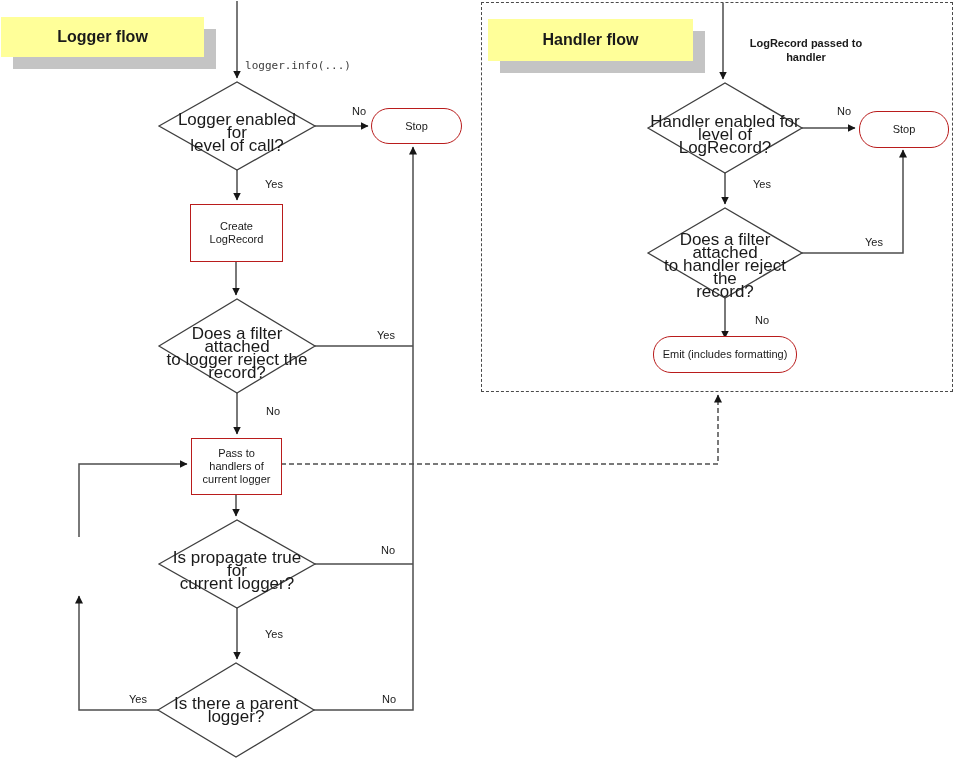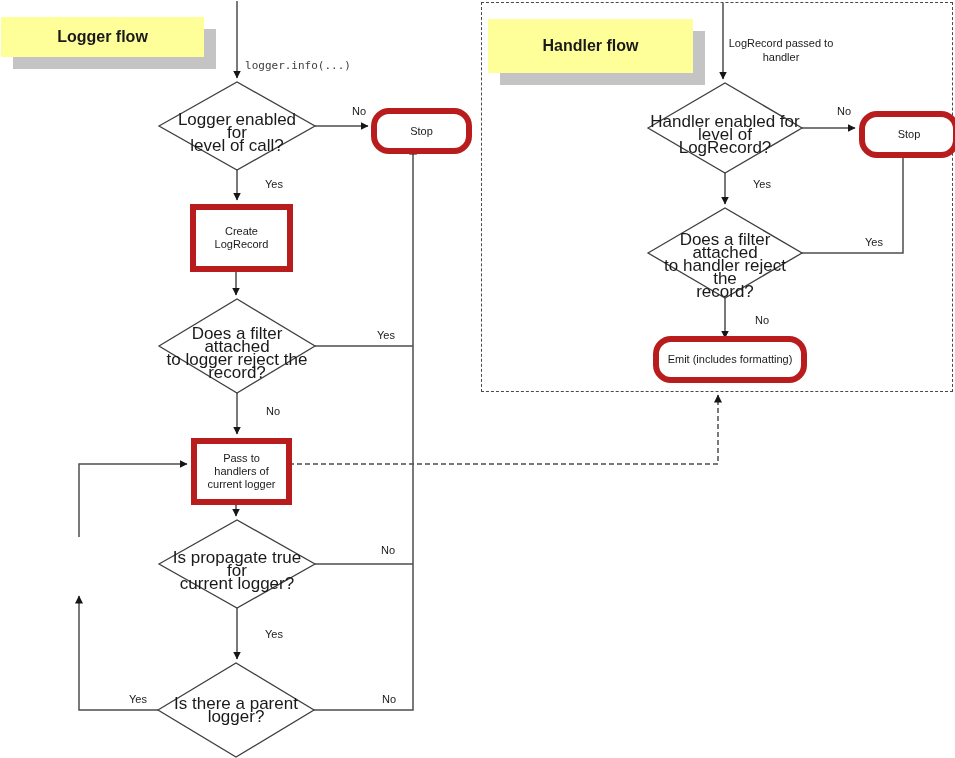--- a/index.html
+++ b/index.html
@@ -11,21 +11,21 @@
   .note{
     position:absolute;z-index:3;background:#ffff99;
     box-shadow:12px 12px 0 #c4c4c4;
     display:flex;align-items:center;justify-content:center;
     font-size:16px;font-weight:bold;text-align:center;
   }
   .dashed-frame{
     position:absolute;z-index:0;border:1px dashed #4a4a4a;background:transparent;
   }
   .node{
-    position:absolute;z-index:2;background:#ffffff;border:6px solid #b91c1c;
+    position:absolute;z-index:2;background:#ffffff;border:1px solid #b91c1c;
     display:flex;align-items:center;justify-content:center;text-align:center;
     font-size:11px;line-height:13px;white-space:pre-line;
   }
   .pill{border-radius:18px;}
   .dtext{
     position:absolute;z-index:2;text-align:center;font-size:17px;line-height:13px;
     white-space:pre-line;
   }
   .elabel{
     position:absolute;z-index:2;font-size:11px;line-height:12px;white-space:pre-line;padding-left:24px;
@@ -78,26 +78,26 @@
       <polygon points="159,564 237,520 315,564 237,608"></polygon>
       <polygon points="158,710 236,663 314,710 236,757"></polygon>
       <polygon points="648,128 725,83 802,128 725,173"></polygon>
       <polygon points="648,253 725,208 802,253 725,298"></polygon>
     </g>
   </svg>
 
   <div class="note" style="left:1px;top:17px;width:203px;height:40px;">
     <span>Logger flow</span>
   </div>
-  <div class="note" style="left:488px;top:19px;width:205px;height:54px;">
+  <div class="note" style="left:488px;top:19px;width:205px;height:42px;">
     <span>Handler flow</span>
   </div>
 
   <div class="code" style="left:217px;top:59px;width:162px;">logger.info(...)</div>
-  <div class="annot" style="left:708px;top:36px;width:146px;">LogRecord passed to
+  <div class="annot" style="left:733px;top:36px;width:146px;font-weight:bold;">LogRecord passed to
 handler</div>
 
   <div class="dtext" style="left:167px;top:113px;width:140px;">Logger enabled for
 level of call?</div>
   <div class="node pill" style="left:371px;top:108px;width:89px;height:34px;">
     <span>Stop</span>
   </div>
   <div class="node" style="left:190px;top:204px;width:91px;height:56px;">
     <span>Create
 LogRecord</span>

